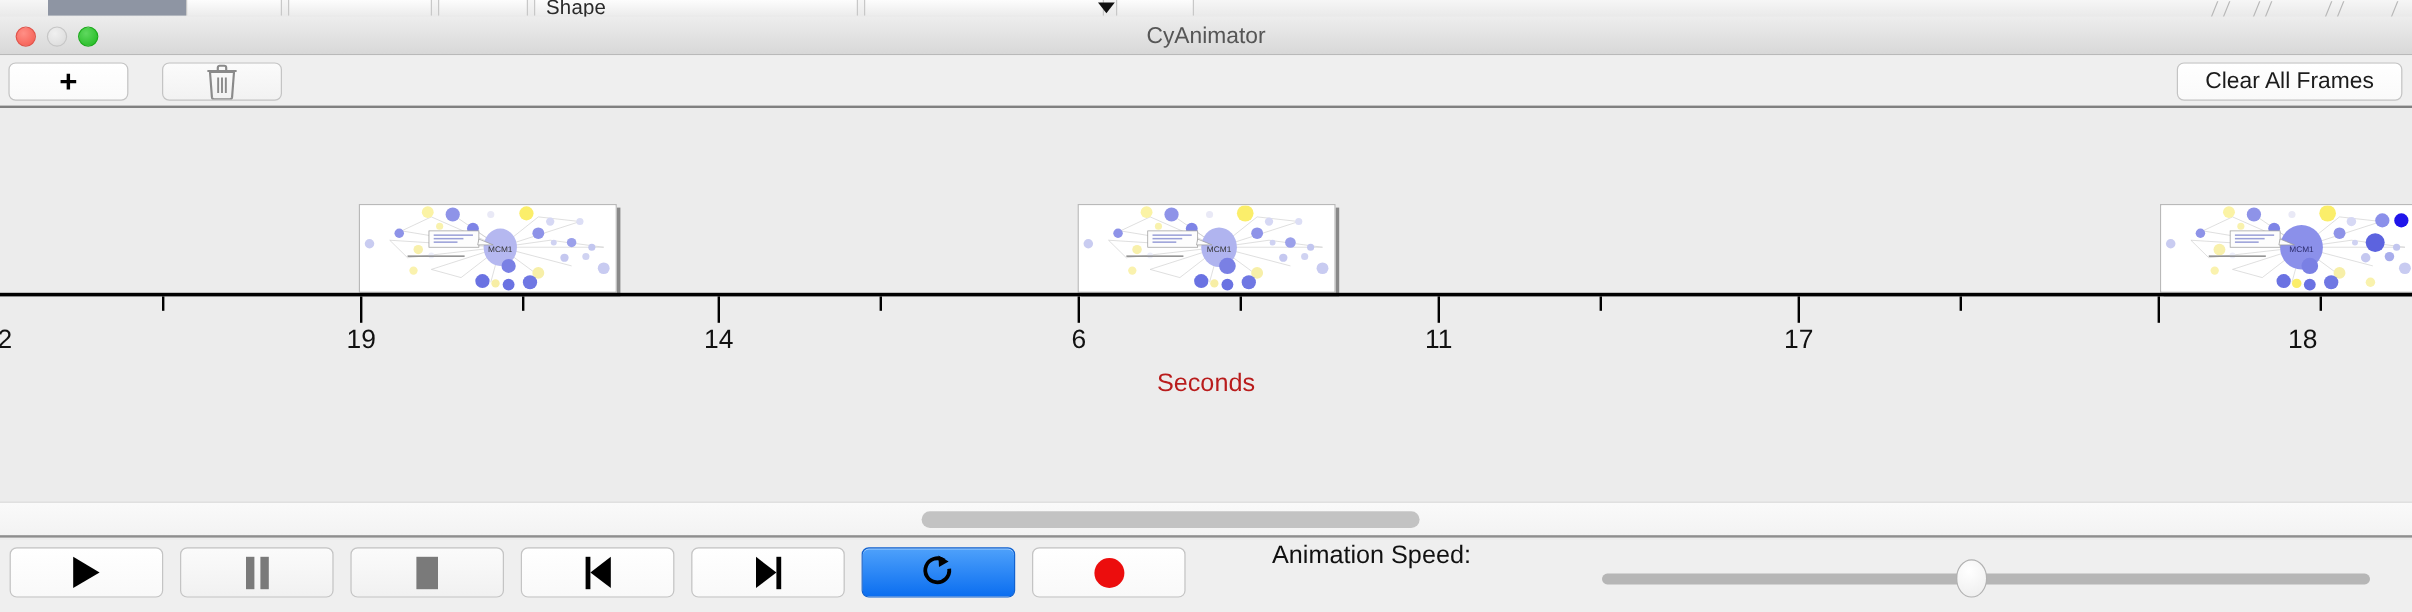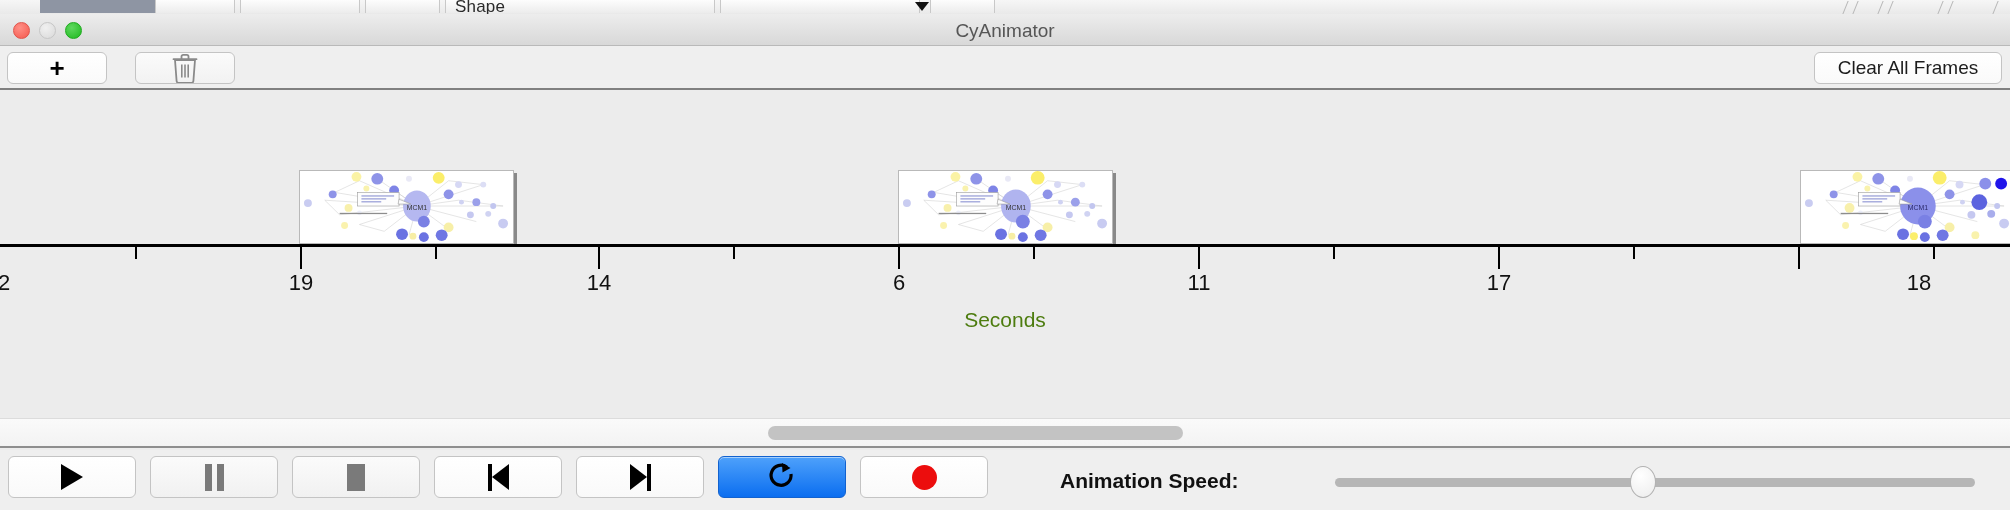--- a/index.html
+++ b/index.html
@@ -86,21 +86,21 @@
   .tick { position: absolute; top: 157px; width: 2px; background: #000; }
   .tick.major { height: 22px; }
   .tick.minor { height: 12px; }
   .tick-label {
     position: absolute; top: 180px;
     font-size: 22px; color: #111; transform: translateX(-50%);
     white-space: nowrap;
   }
   .axis-caption {
     position: absolute; top: 218px; left: 0; width: 100%;
-    text-align: center; font-size: 21px; color: #4d7c0f;
+    text-align: center; font-size: 21px; color: #b91c1c;
   }
   
   .frame {
     position: absolute; top: 80px; width: 215px; height: 74px;
     background: #fff; border: 1px solid #b9b9b9;
     box-shadow: 3px 3px 0 rgba(120,120,120,.85);
     overflow: hidden; cursor: default;
   }
   .frame svg { display: block; width: 100%; height: 100%; }
 
@@ -147,22 +147,22 @@
   .ico-stop { width: 18px; height: 27px; background: #7a7a7a; }
   .ico-prev, .ico-next { display: flex; align-items: center; }
   .ico-prev i.bar, .ico-next i.bar { display: block; width: 4px; height: 27px; background: #000; }
   .ico-prev i.tri { width: 0; height: 0; border-right: 17px solid #000;
                     border-top: 13px solid transparent; border-bottom: 13px solid transparent; }
   .ico-next i.tri { width: 0; height: 0; border-left: 17px solid #000;
                     border-top: 13px solid transparent; border-bottom: 13px solid transparent; }
   .ico-record { width: 25px; height: 25px; border-radius: 50%; background: #ec0d0d; }
 
   .speed-label {
-    position: absolute; left: 1060px; top: 19px;
-    font-size: 21px; color: #111; font-weight: bold;
+    position: absolute; left: 1060px; top: 1px;
+    font-size: 21px; color: #111;
   }
   .slider {
     position: absolute; left: 1335px; top: 28px; width: 640px; height: 9px;
     background: #b6b6b6; border-radius: 5px; cursor: default;
   }
   .slider-knob {
     position: absolute; left: 1630px; top: 16px;
     width: 26px; height: 32px; border-radius: 50%;
     background: radial-gradient(circle at 40% 30%, #ffffff, #ececec);
     border: 1px solid #b2b2b2; cursor: default;

